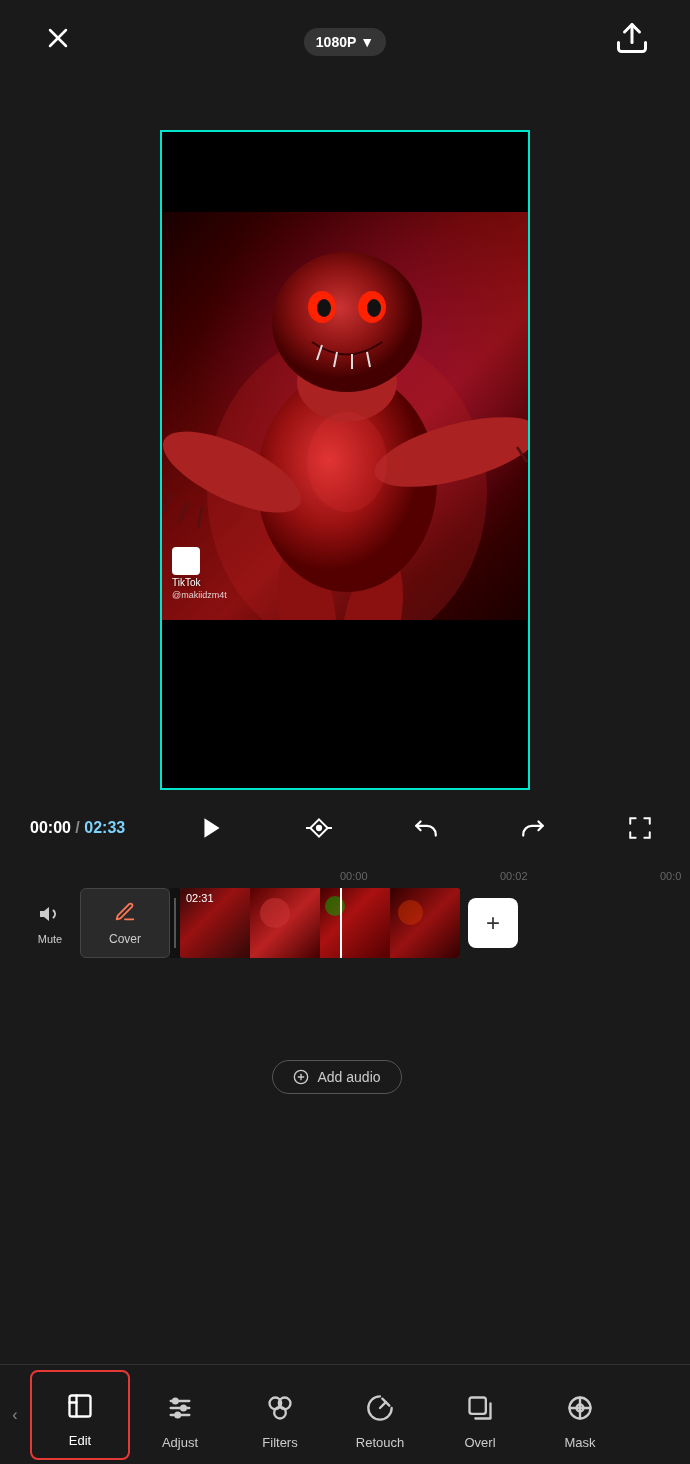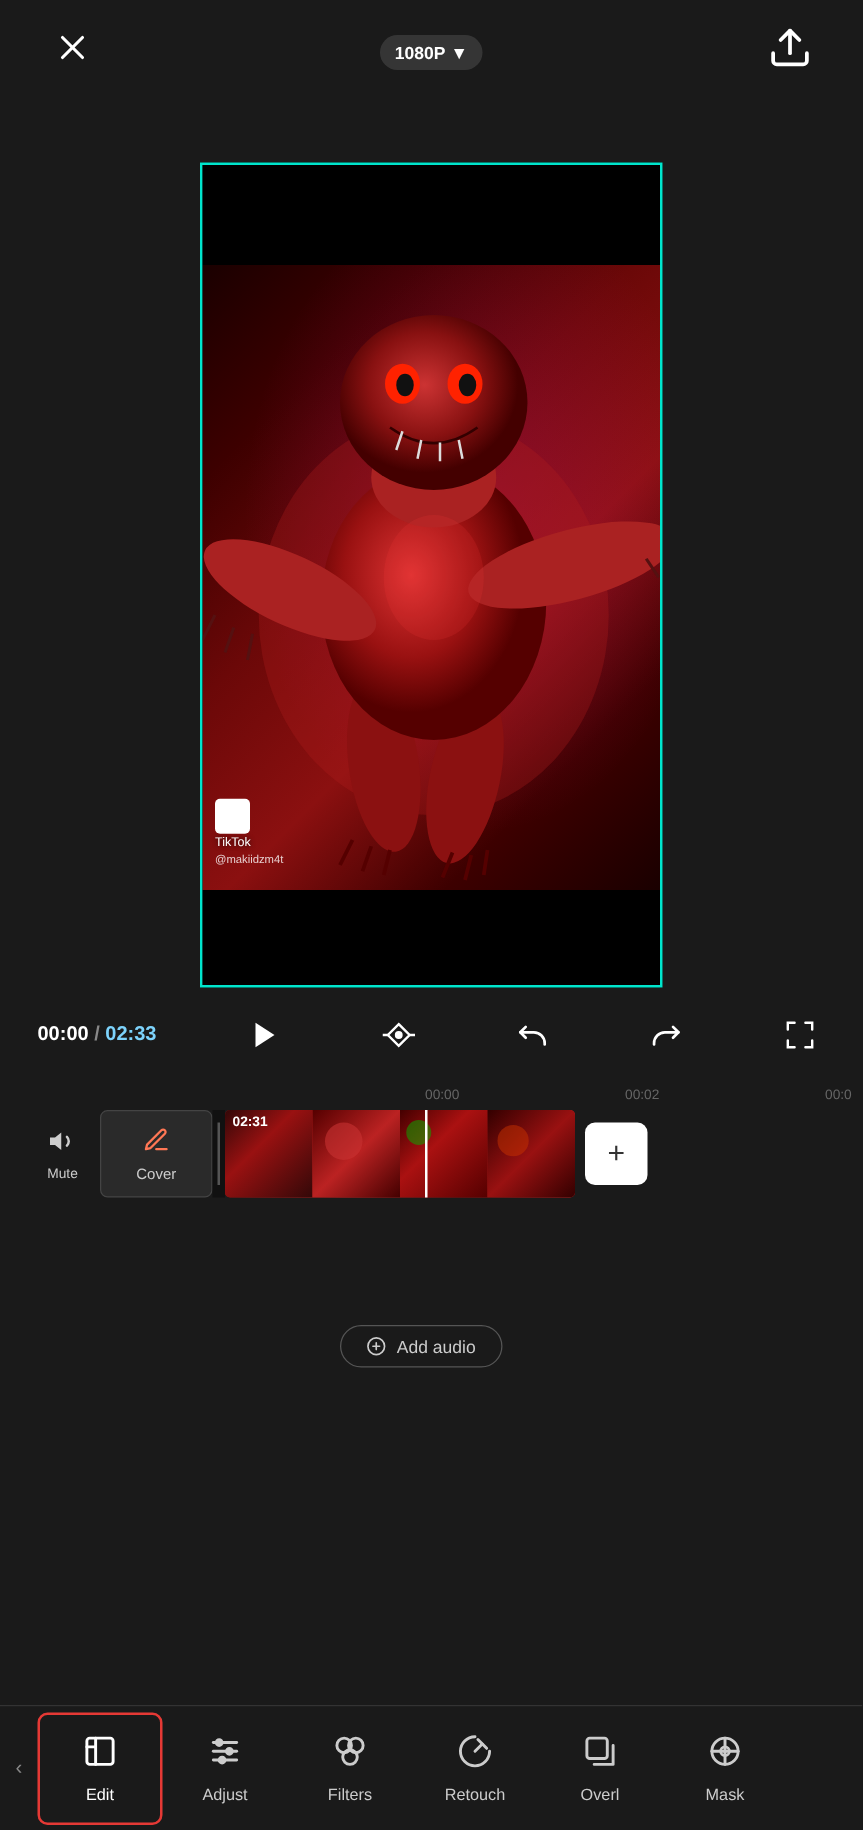--- a/index.html
+++ b/index.html
@@ -57,21 +57,21 @@
       border: 2px solid #00e5cc;
       background: #000;
       overflow: hidden;
     }
     .video-preview .black-bar-top {
       width: 100%; height: 80px;
       background: #000;
     }
     .video-preview .frame-content {
       width: 100%;
-      height: 500px;
+      height: 408px;
       background: linear-gradient(135deg, #1a0000 0%, #3d0000 20%, #6b0808 40%, #8b1010 60%, #3d0000 80%, #1a0000 100%);
       position: relative;
       overflow: hidden;
     }
     .glow-effect {
       position: absolute;
       top: 0; left: 0; right: 0; bottom: 0;
       background: radial-gradient(ellipse at 60% 40%, rgba(200,20,120,0.3) 0%, transparent 60%);
     }
     
@@ -208,21 +208,21 @@
       overflow: hidden;
       display: flex;
       position: relative;
       flex-shrink: 0;
     }
     .strip-duration {
       position: absolute;
       top: 4px; left: 6px;
       font-size: 11px;
       color: #fff;
-      font-weight: 700;
+      font-weight: 400;
     }
     .strip-frame {
       flex: 1;
       background: linear-gradient(135deg, #3d0808 0%, #991111 50%, #3d0808 100%);
     }
     .strip-frame:nth-child(even) {
       background: linear-gradient(135deg, #550000 0%, #cc1111 50%, #550000 100%);
     }
 
     .add-clip-btn {
@@ -288,21 +288,21 @@
       display: flex;
       flex: 1;
       align-items: center;
       justify-content: flex-start;
       gap: 0;
     }
     .toolbar-item {
       display: flex;
       flex-direction: column;
       align-items: center;
-      justify-content: center;
+      justify-content: flex-end;
       gap: 6px;
       min-width: 100px;
       height: 90px;
       cursor: pointer;
       padding: 10px 8px;
       border-radius: 8px;
     }
     .toolbar-item.active {
       border: 2px solid #e53935;
     }

